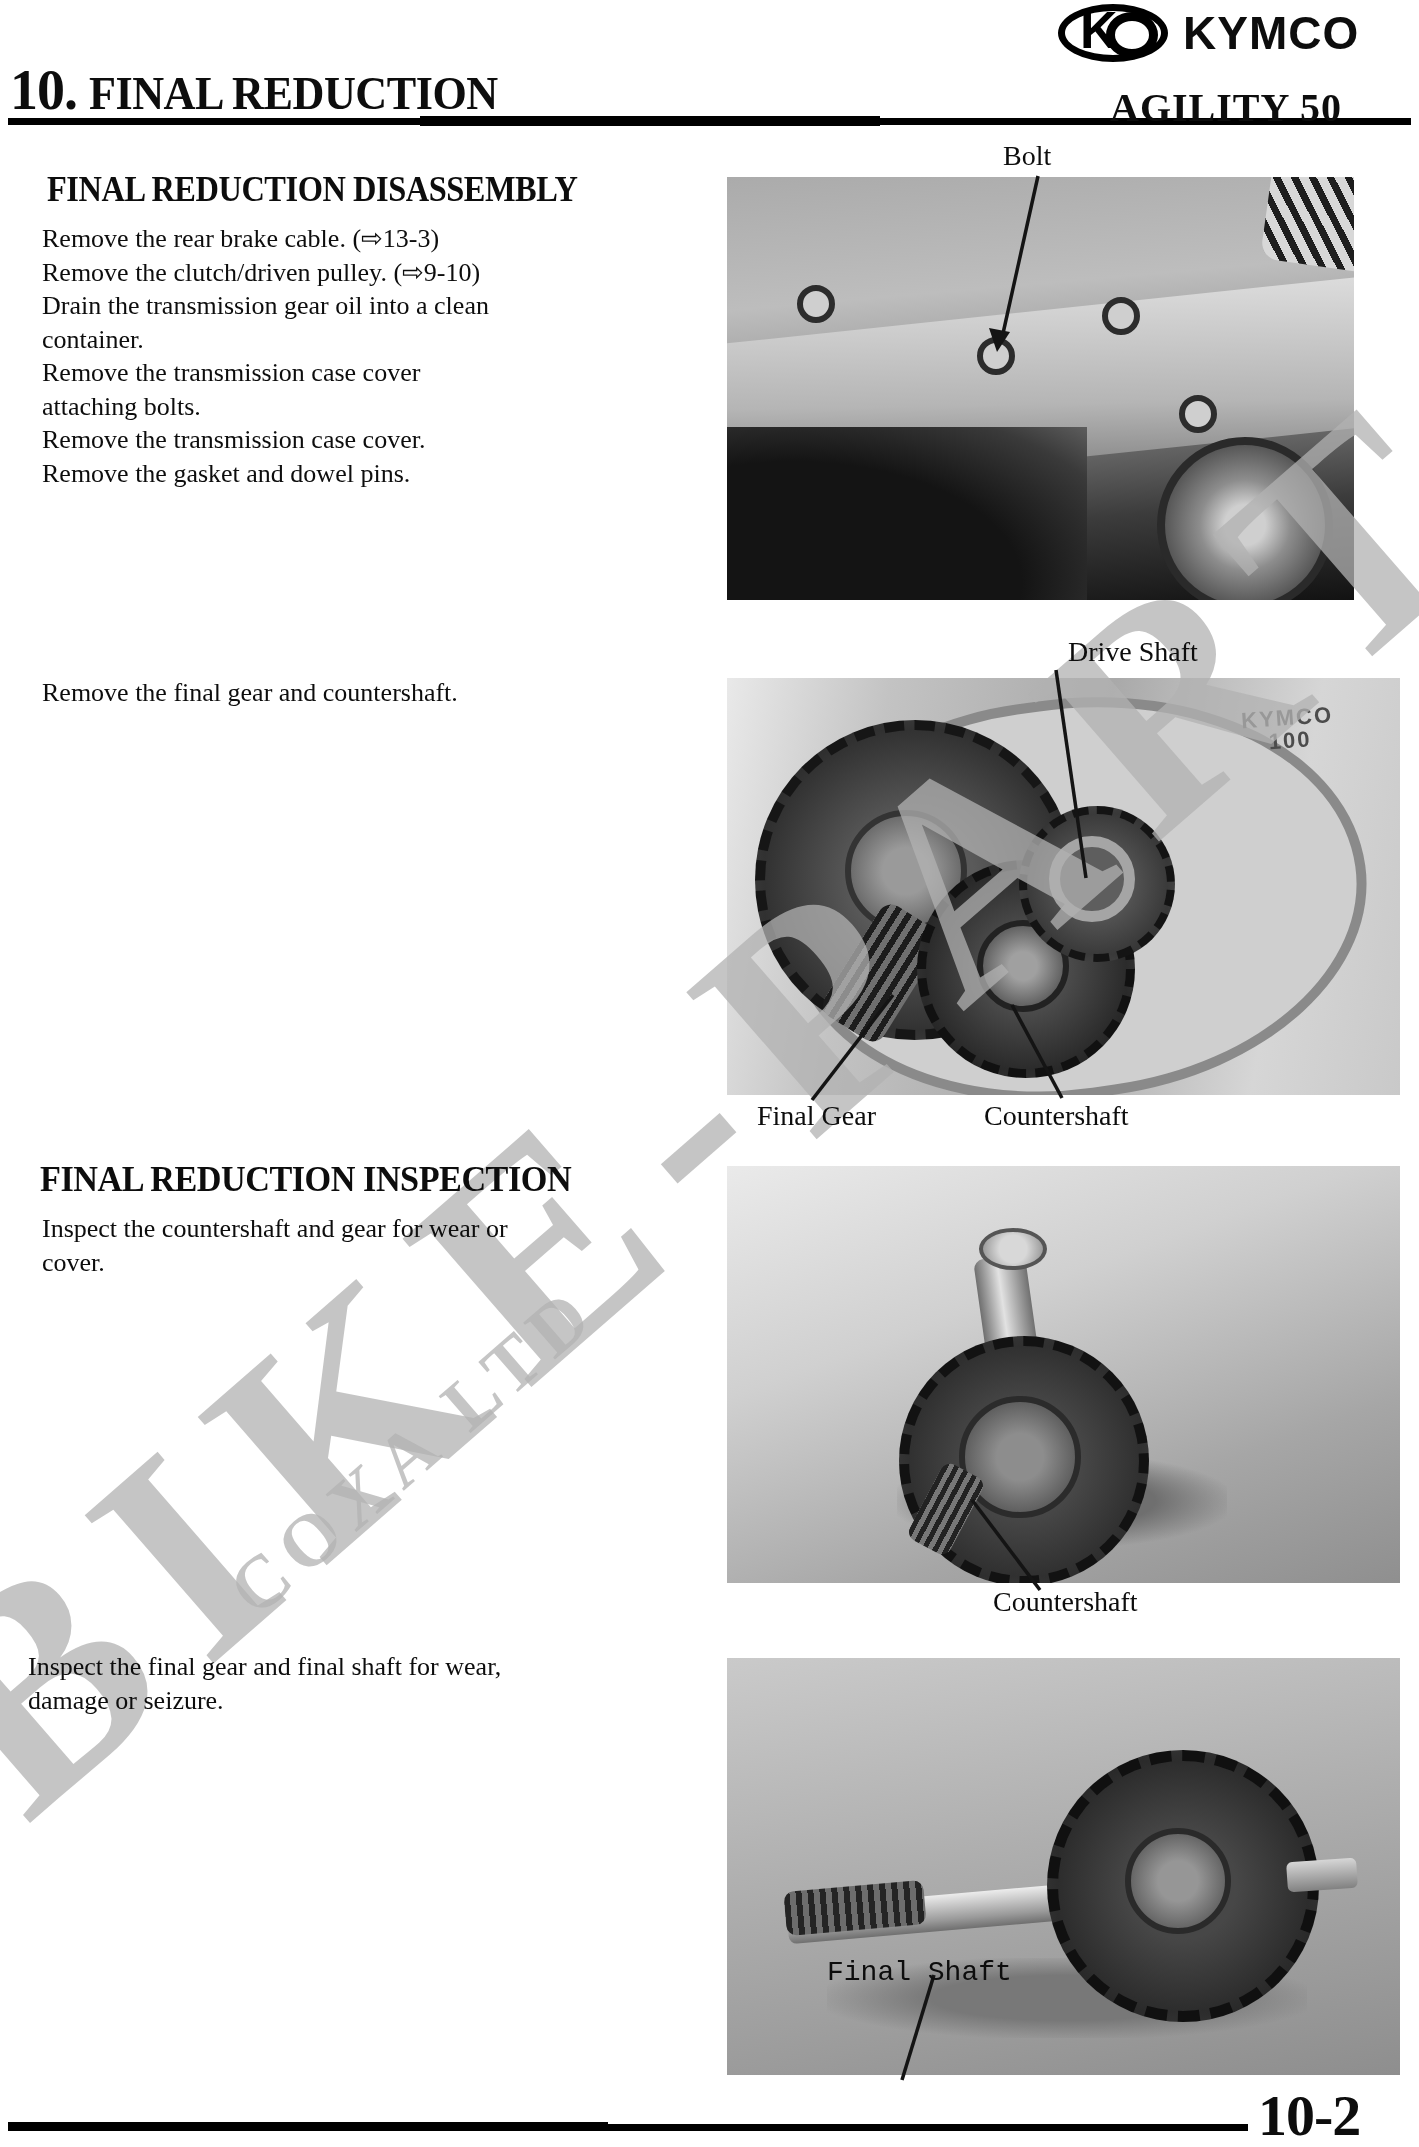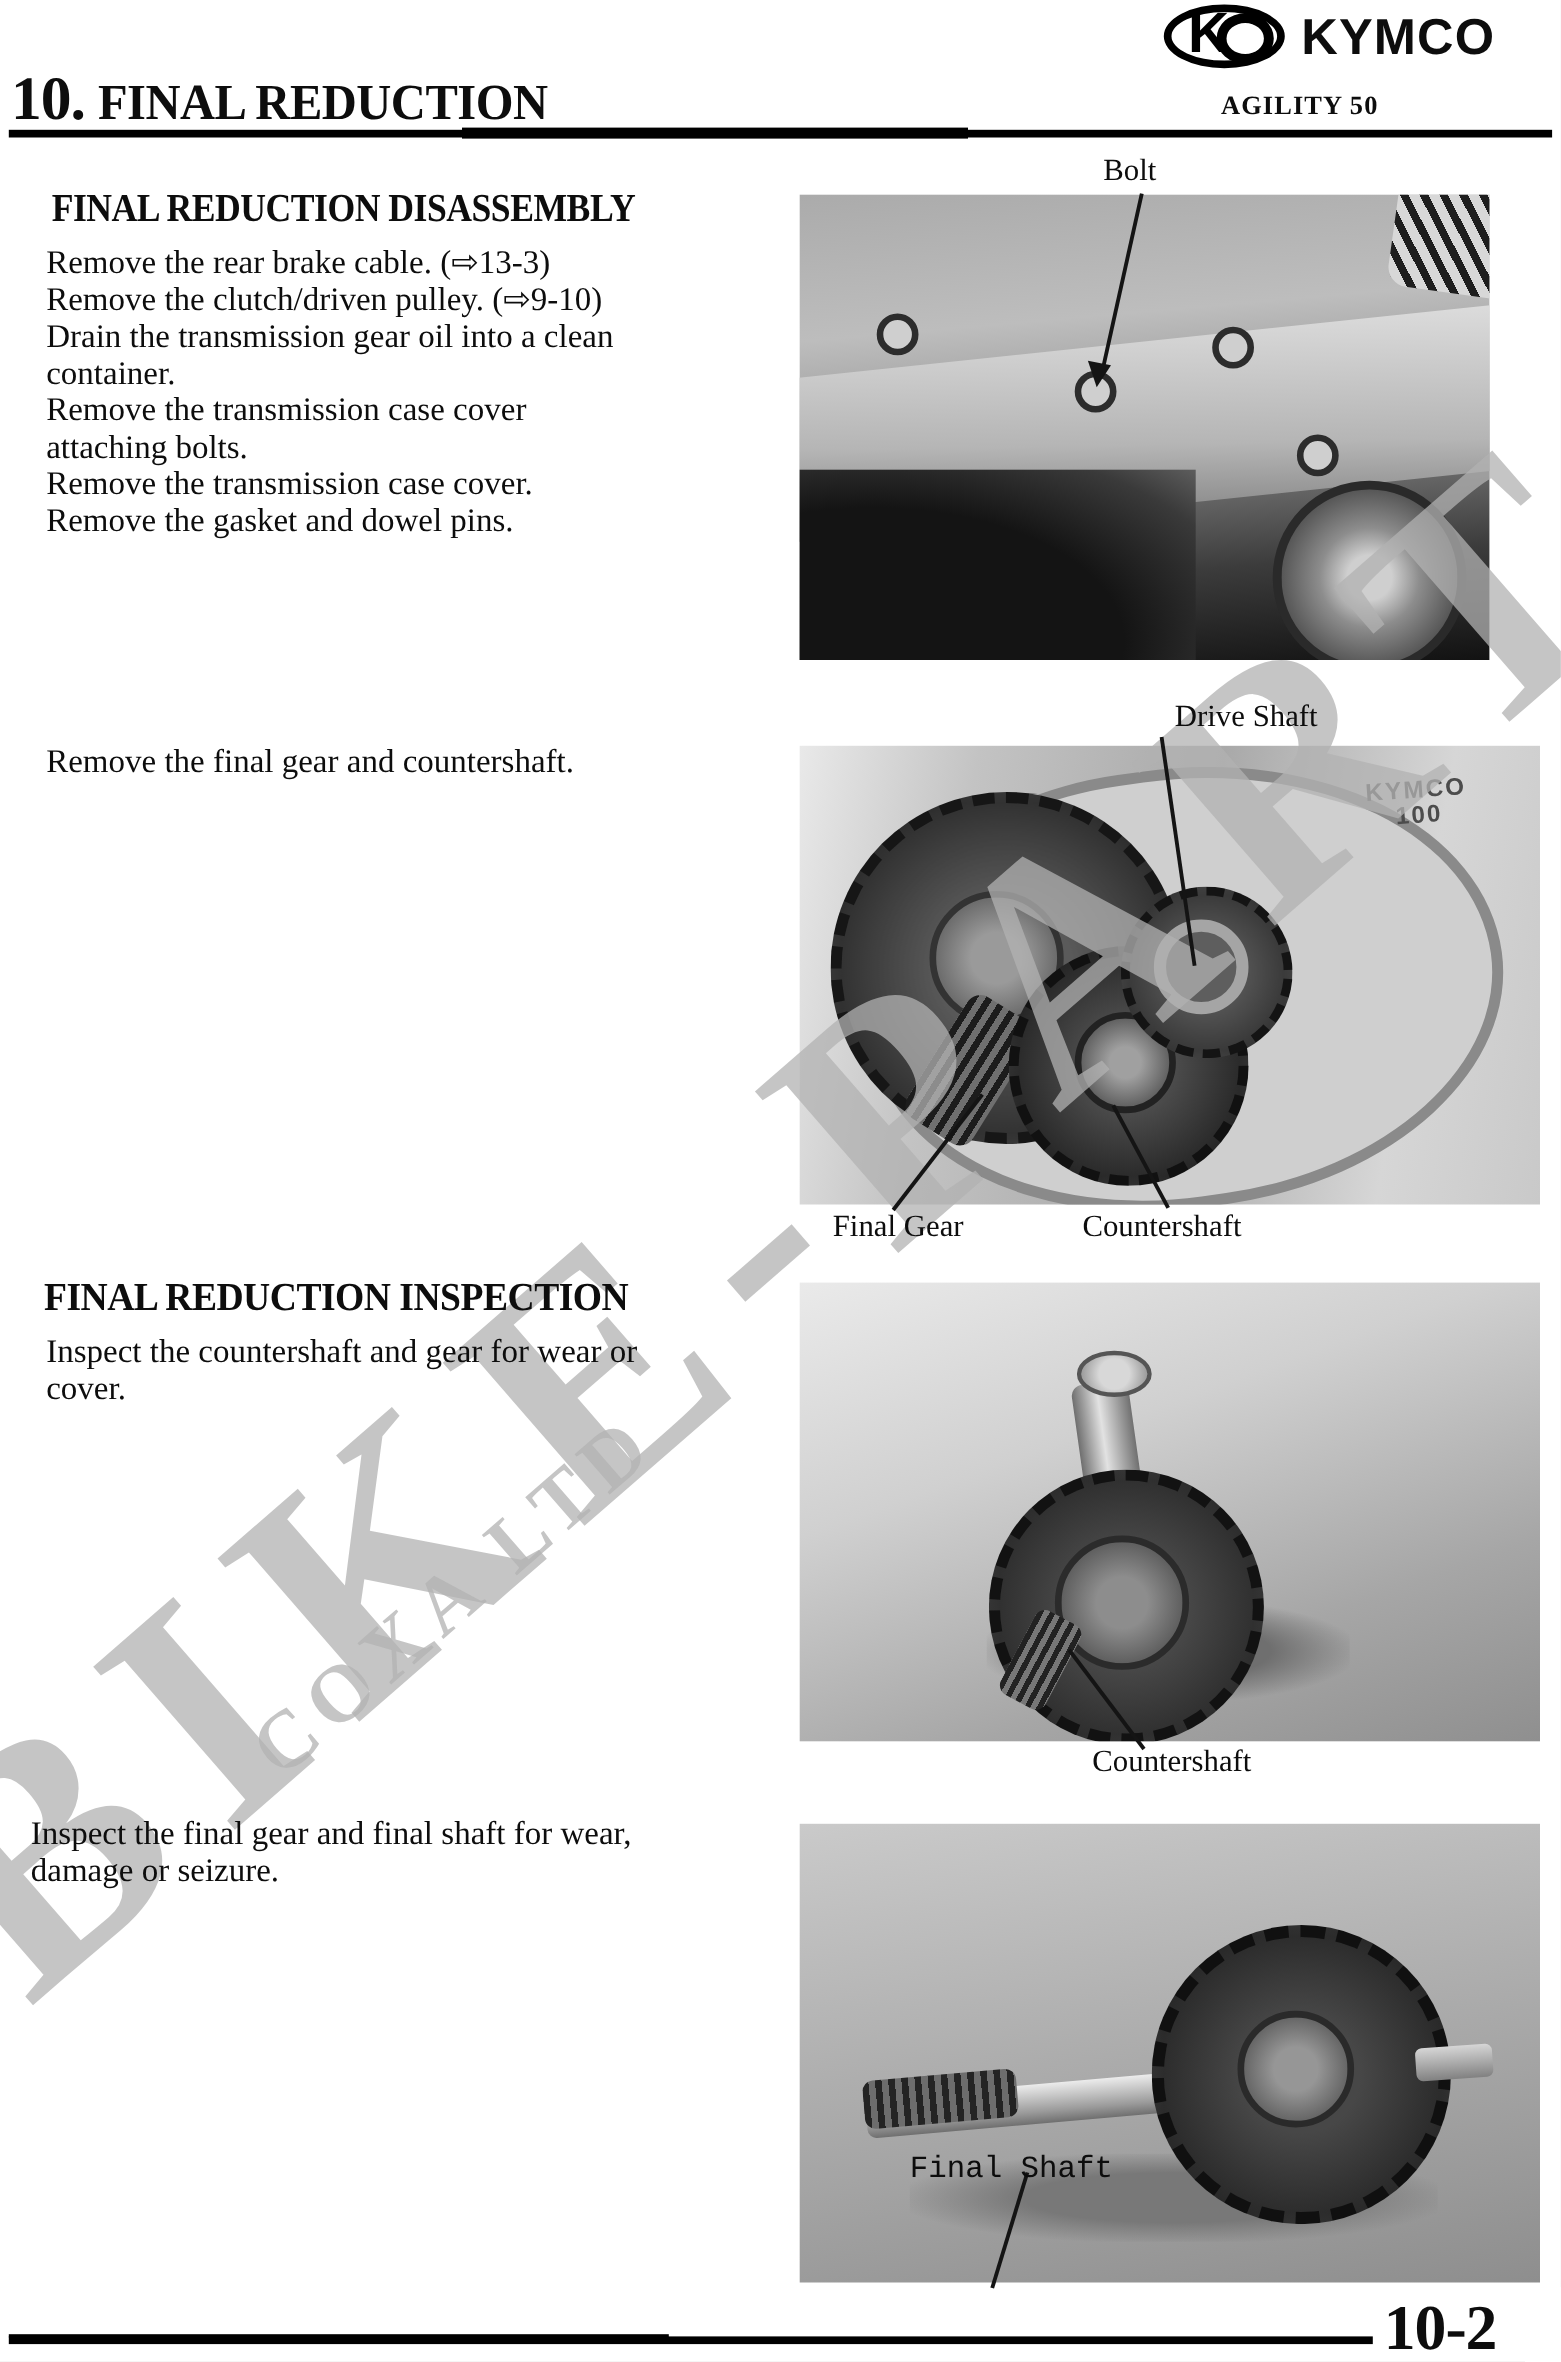--- a/index.html
+++ b/index.html
@@ -8,28 +8,28 @@
 
   
   .title-row{position:absolute;left:10px;top:58px;display:flex;align-items:baseline;gap:12px;z-index:5;}
   .chapter-no{font-size:56px;font-weight:bold;letter-spacing:-1px;}
   .chapter-title{font-size:46px;font-weight:bold;letter-spacing:-0.5px;transform:scaleX(0.96);transform-origin:left bottom;}
   .brand-block{position:absolute;left:1058px;top:2px;z-index:5;}
   .logo-oval{position:absolute;left:0px;top:2px;width:96px;height:44px;border:7px solid #000;border-radius:50%;}
   .logo-k{position:absolute;left:22px;top:-2px;font-family:"Liberation Sans",sans-serif;font-weight:bold;font-size:52px;color:#000;}
   .logo-ring{position:absolute;left:48px;top:10px;width:34px;height:28px;border:9px solid #000;border-radius:50%;background:#fff;}
   .brand-word{position:absolute;left:125px;top:4px;font-family:"Liberation Sans",sans-serif;font-weight:bold;font-size:46px;letter-spacing:1px;}
-  .model{position:absolute;left:1110px;top:84px;width:240px;font-size:24px;font-weight:bold;letter-spacing:1px;z-index:5;}
+  .model{position:absolute;left:1110px;top:84px;width:240px;font-size:40px;font-weight:bold;letter-spacing:1px;z-index:5;}
   .rule-top{position:absolute;left:8px;top:118px;width:1403px;height:7px;background:#000;z-index:4;}
   .rule-top-thick{position:absolute;left:420px;top:116px;width:460px;height:10px;background:#000;z-index:4;}
 
   
   .h2{position:absolute;font-size:36px;font-weight:bold;letter-spacing:-0.5px;z-index:5;white-space:nowrap;}
   .h2.condensed{transform:scaleX(0.90);transform-origin:left top;}
-  .body-text{position:absolute;font-size:30px;line-height:33.5px;z-index:5;white-space:nowrap;}
+  .body-text{position:absolute;font-size:26px;line-height:33.5px;z-index:5;white-space:nowrap;}
 
   
   .fig-label{position:absolute;font-size:28px;z-index:5;white-space:nowrap;}
 
   
   .photo{position:absolute;overflow:hidden;z-index:1;}
   .ph1{left:727px;top:177px;width:627px;height:423px;
        background:linear-gradient(175deg,#ababab 0%,#bdbdbd 28%,#a6a6a6 40%,#8a8a8a 52%,#3c3c3c 78%,#121212 100%);}
   .ph2{left:727px;top:678px;width:673px;height:417px;
        background:linear-gradient(100deg,#e9e9e9 0%,#c3c3c3 22%,#a9a9a9 52%,#d6d6d6 80%,#c9c9c9 100%);}

